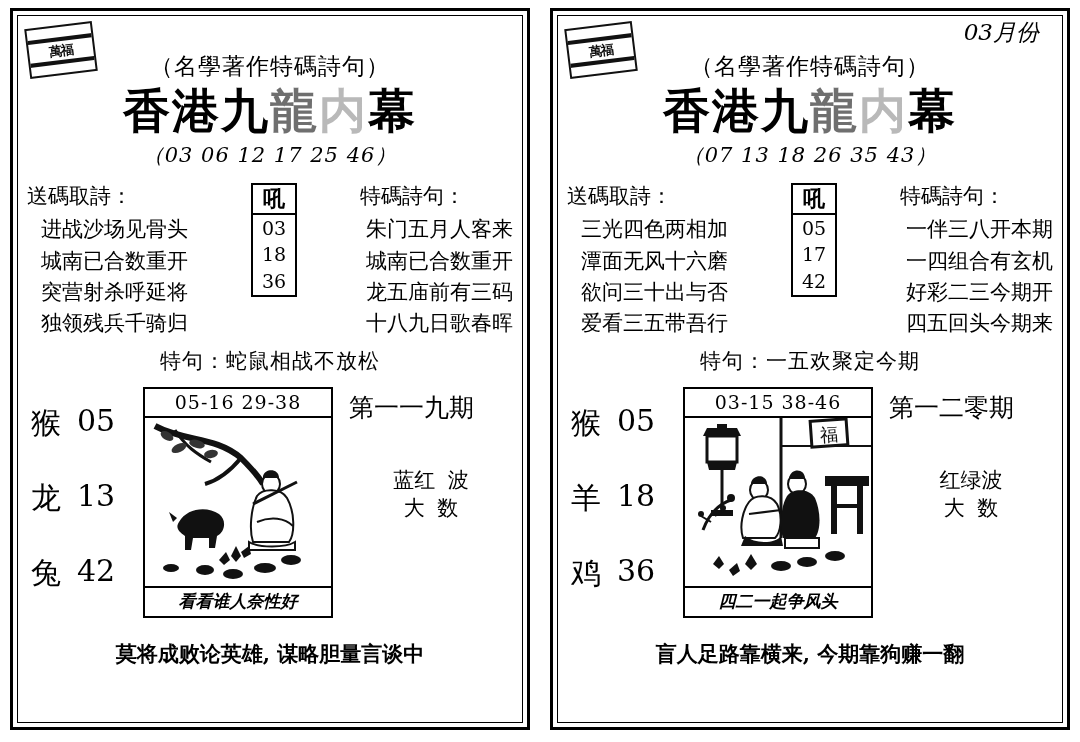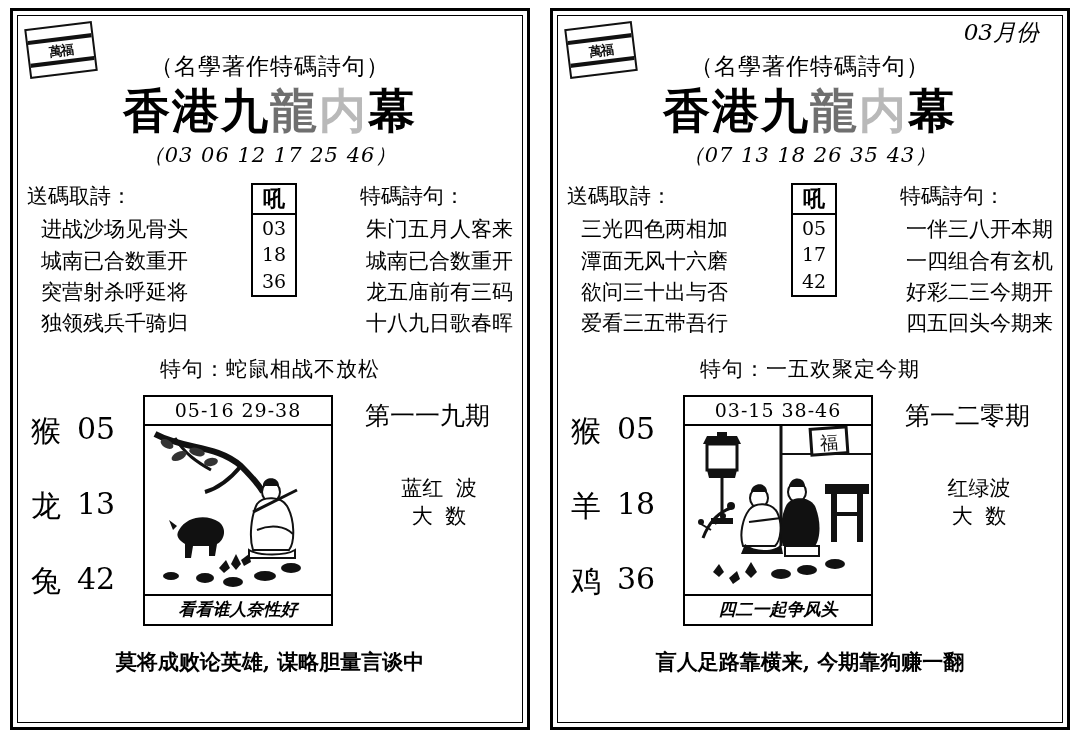--- a/index.html
+++ b/index.html
@@ -167,21 +167,21 @@
   .code-box .cv {
     font-size: 19px;
     padding: 3px 0 2px;
     line-height: 1.15;
   }
 
   .special-line {
     text-align: center;
     font-family: "DejaVu Serif", "Liberation Serif", serif;
     font-size: 21px;
-    margin-top: 16px;
+    margin-top: 8px;
     letter-spacing: 1px;
   }
 
   
   .lower {
     display: flex;
     align-items: flex-start;
     margin-top: 12px;
     padding: 0 2px;
   }
@@ -225,21 +225,21 @@
     font-family: "DejaVu Serif", "Liberation Serif", serif;
     font-size: 17px;
     border-top: 2px solid #000;
     padding: 2px 0 3px;
     font-weight: bold;
     font-style: italic;
   }
 
   .right-col {
     flex: 1;
-    padding-left: 28px;
+    padding-left: 12px;
     font-family: "DejaVu Serif", "Liberation Serif", serif;
     text-align: center;
   }
   .period {
     font-size: 25px;
     white-space: nowrap;
     margin-top: 4px;
     text-align: left;
     padding-left: 4px;
   }

